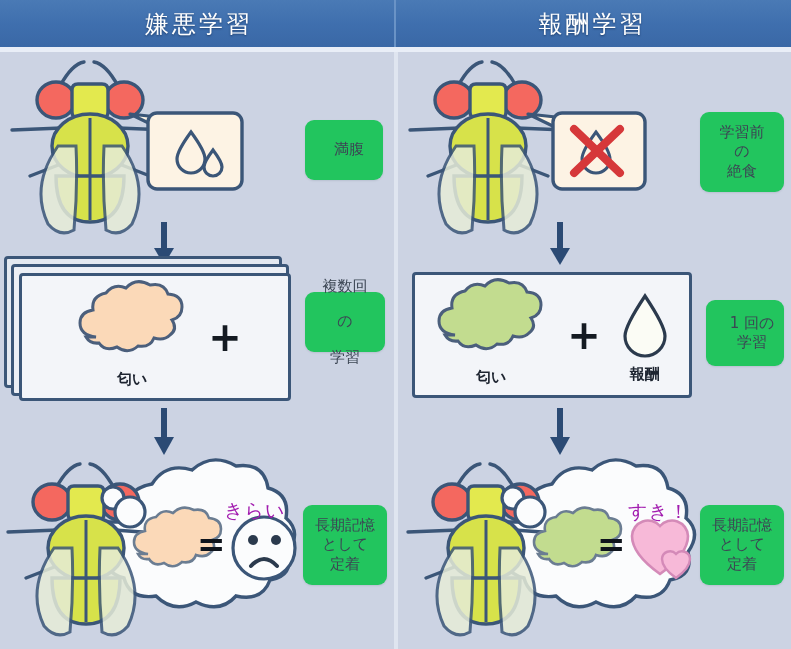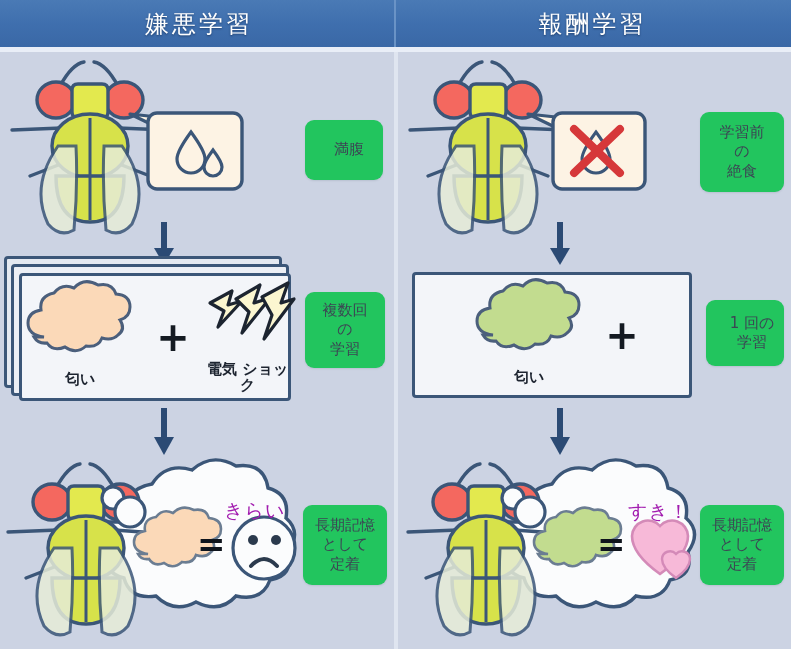--- a/index.html
+++ b/index.html
@@ -168,38 +168,25 @@
     <div class="card back1" style="left:7px;top:8px;width:278px;height:132px;"></div>
     <div class="card" style="left:15px;top:17px;width:272px;height:128px;">
       <div class="card-inner">
         <div class="card-item">
           <svg width="128" height="82" viewBox="0 0 128 82">
             <path d="M28 50 q-16 -2 -16 -14 q0 -11 13 -13 q-2 -14 13 -17 q8 -10 20 -5 q10 -11 24 -3 q14 -3 18 9 q14 1 14 13 q0 10 -10 13 q6 9 -2 15 q-6 6 -16 3 q-4 10 -16 8 q-10 9 -21 1 q-12 5 -18 -4 q-9 1 -13 -6z" fill="#fbd9b8" stroke="#4b5f7c" stroke-width="3"></path>
           </svg>
           <div class="card-label">匂い</div>
         </div>
         <div class="plus">+</div>
-        <div class="card-item">
-          <svg width="92" height="78" viewBox="0 0 92 78">
-            <g fill="#fbf6d0" stroke="#1c2430" stroke-width="3.2" stroke-linejoin="round">
-              <path d="M8 22 L30 10 L26 24 L40 20 L16 46 L22 30 Z"></path>
-              <path d="M34 18 L58 4 L52 22 L68 17 L40 52 L47 31 Z"></path>
-              <path d="M60 16 L86 2 L79 22 L92 18 L62 58 L70 34 Z"></path>
-            </g>
-          </svg>
-          <div class="card-label">
-            <span>電気</span>
-            <span>ショック</span>
-          </div>
-        </div>
       </div>
     </div>
   </div>
 
-  <div class="note" style="left:305px;top:292px;width:80px;height:76px;flex-direction:column;">
+  <div class="note" style="left:305px;top:292px;width:80px;height:60px;flex-direction:column;gap:16px;">
     <span>複数回</span>
     <span>の</span>
     <span>学習</span>
   </div>
 
   <div class="layer" style="left:152px;top:408px;">
     <svg width="24" height="48" viewBox="0 0 24 48">
       <line x1="12" y1="0" x2="12" y2="33" stroke="#2b4a74" stroke-width="6"></line>
       <path d="M12 47 L2 29 L22 29 Z" fill="#2b4a74"></path>
     </svg>
@@ -298,20 +285,26 @@
   <div class="card-stack" style="left:404px;top:272px;width:290px;height:132px;">
     <div class="card" style="left:8px;top:0;width:280px;height:126px;">
       <div class="card-inner">
         <div class="card-item">
           <svg width="128" height="82" viewBox="0 0 128 82">
             <path d="M28 50 q-16 -2 -16 -14 q0 -11 13 -13 q-2 -14 13 -17 q8 -10 20 -5 q10 -11 24 -3 q14 -3 18 9 q14 1 14 13 q0 10 -10 13 q6 9 -2 15 q-6 6 -16 3 q-4 10 -16 8 q-10 9 -21 1 q-12 5 -18 -4 q-9 1 -13 -6z" fill="#c2dc8f" stroke="#4b5f7c" stroke-width="3"></path>
           </svg>
           <div class="card-label">匂い</div>
         </div>
         <div class="plus">+</div>
+        <div class="card-item">
+          <svg width="64" height="76" viewBox="0 0 64 76">
+            <path d="M32 8 q20 30 20 40 a20 20 0 0 1 -40 0 q0 -10 20 -40z" fill="#fbfcf5" stroke="#2b3a4d" stroke-width="3.2"></path>
+          </svg>
+          <div class="card-label">報酬</div>
+        </div>
       </div>
     </div>
   </div>
 
   <div class="note" style="left:706px;top:300px;width:78px;height:66px;flex-direction:column;padding-left:20px;">
     <span>1 回の</span>
     <span>学習</span>
   </div>
 
   <div class="layer" style="left:548px;top:408px;">

